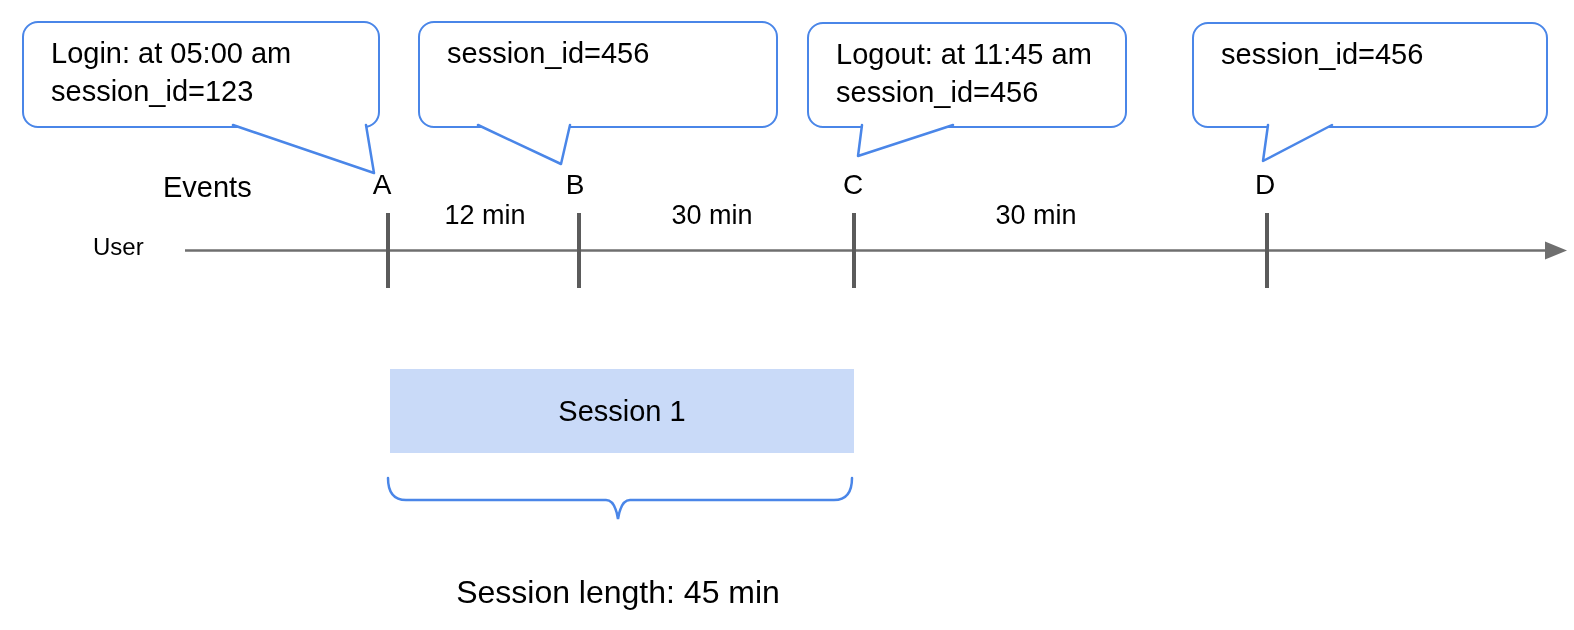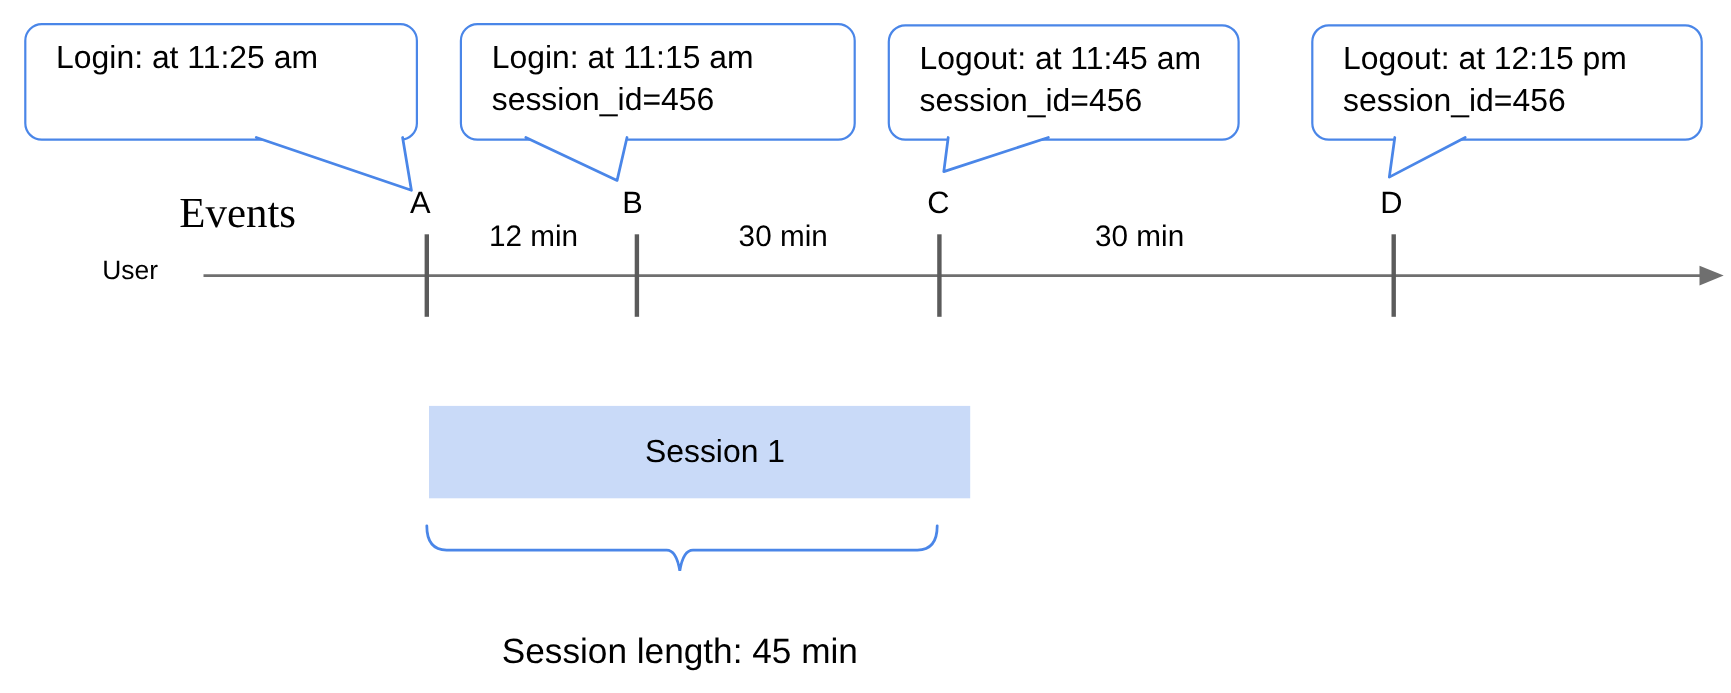--- a/index.html
+++ b/index.html
@@ -16,59 +16,57 @@
     position:relative;width:1574px;height:630px;background:var(--background);
     font-family:"Liberation Sans", sans-serif;color:var(--text);overflow:hidden;
   }
   .callout{
     position:absolute;box-sizing:border-box;background:#fff;
     border:2.5px solid var(--callout-border);border-radius:16px;
     padding:11px 10px 0 27px;font-size:29px;line-height:38px;white-space:nowrap;
   }
   .callout b{font-weight:normal;}
   .lbl{position:absolute;white-space:nowrap;}
-  .events-label{left:163px;top:171px;font-size:39px;font-family:Liberation Serif, serif;}
+  .events-label{left:163px;top:171px;font-size:29px;}
   .marker{top:169px;font-size:28px;transform:translateX(-50%);}
   .user-label{left:93px;top:233px;font-size:24px;}
   .interval{top:200px;font-size:27px;transform:translateX(-50%);}
   .session-box{
     position:absolute;left:390px;top:369px;width:464px;height:84px;
     background:var(--session-fill);display:flex;align-items:center;justify-content:center;
     font-size:29px;
-    padding-left:28px;
   }
   .session-length{left:618px;top:574px;font-size:32px;transform:translateX(-50%);}
   .overlay{position:absolute;left:0;top:0;pointer-events:none;}
   .tail{fill:#ffffff;stroke:var(--callout-border);stroke-width:2.5;stroke-linejoin:round;stroke-linecap:round;}
   .axis{stroke:var(--axis-line);stroke-width:2.5;fill:none;}
   .arrowhead{fill:var(--axis-line);stroke:none;}
   .tick{stroke:var(--tick);stroke-width:4;}
   .brace{fill:none;stroke:var(--brace);stroke-width:2.5;stroke-linecap:round;}
 </style>
 </head>
 <body>
 
 <div class="canvas">
 
   <div class="callout" style="left:22px;top:21px;width:358px;height:107px">
-    <div><b>Login:</b><span> at 11:25 am</span></div>
+    <div><b>Login:</b><span> at 05:00 am</span></div>
+    <div>session_id=123</div>
   </div>
 
   <div class="callout" style="left:418px;top:21px;width:360px;height:107px">
-    <div><b>Login:</b><span> at 11:15 am</span></div>
     <div>session_id=456</div>
   </div>
 
   <div class="callout" style="left:807px;top:22px;width:320px;height:106px">
     <div><b>Logout:</b><span> at 11:45 am</span></div>
     <div>session_id=456</div>
   </div>
 
   <div class="callout" style="left:1192px;top:22px;width:356px;height:106px">
-    <div><b>Logout:</b><span> at 12:15 pm</span></div>
     <div>session_id=456</div>
   </div>
 
   <div class="lbl events-label">Events</div>
   <div class="lbl marker" style="left:382px">A</div>
   <div class="lbl marker" style="left:575px">B</div>
   <div class="lbl marker" style="left:853px">C</div>
   <div class="lbl marker" style="left:1265px">D</div>
   <div class="lbl user-label">User</div>
   <div class="lbl interval" style="left:485px">12 min</div>

